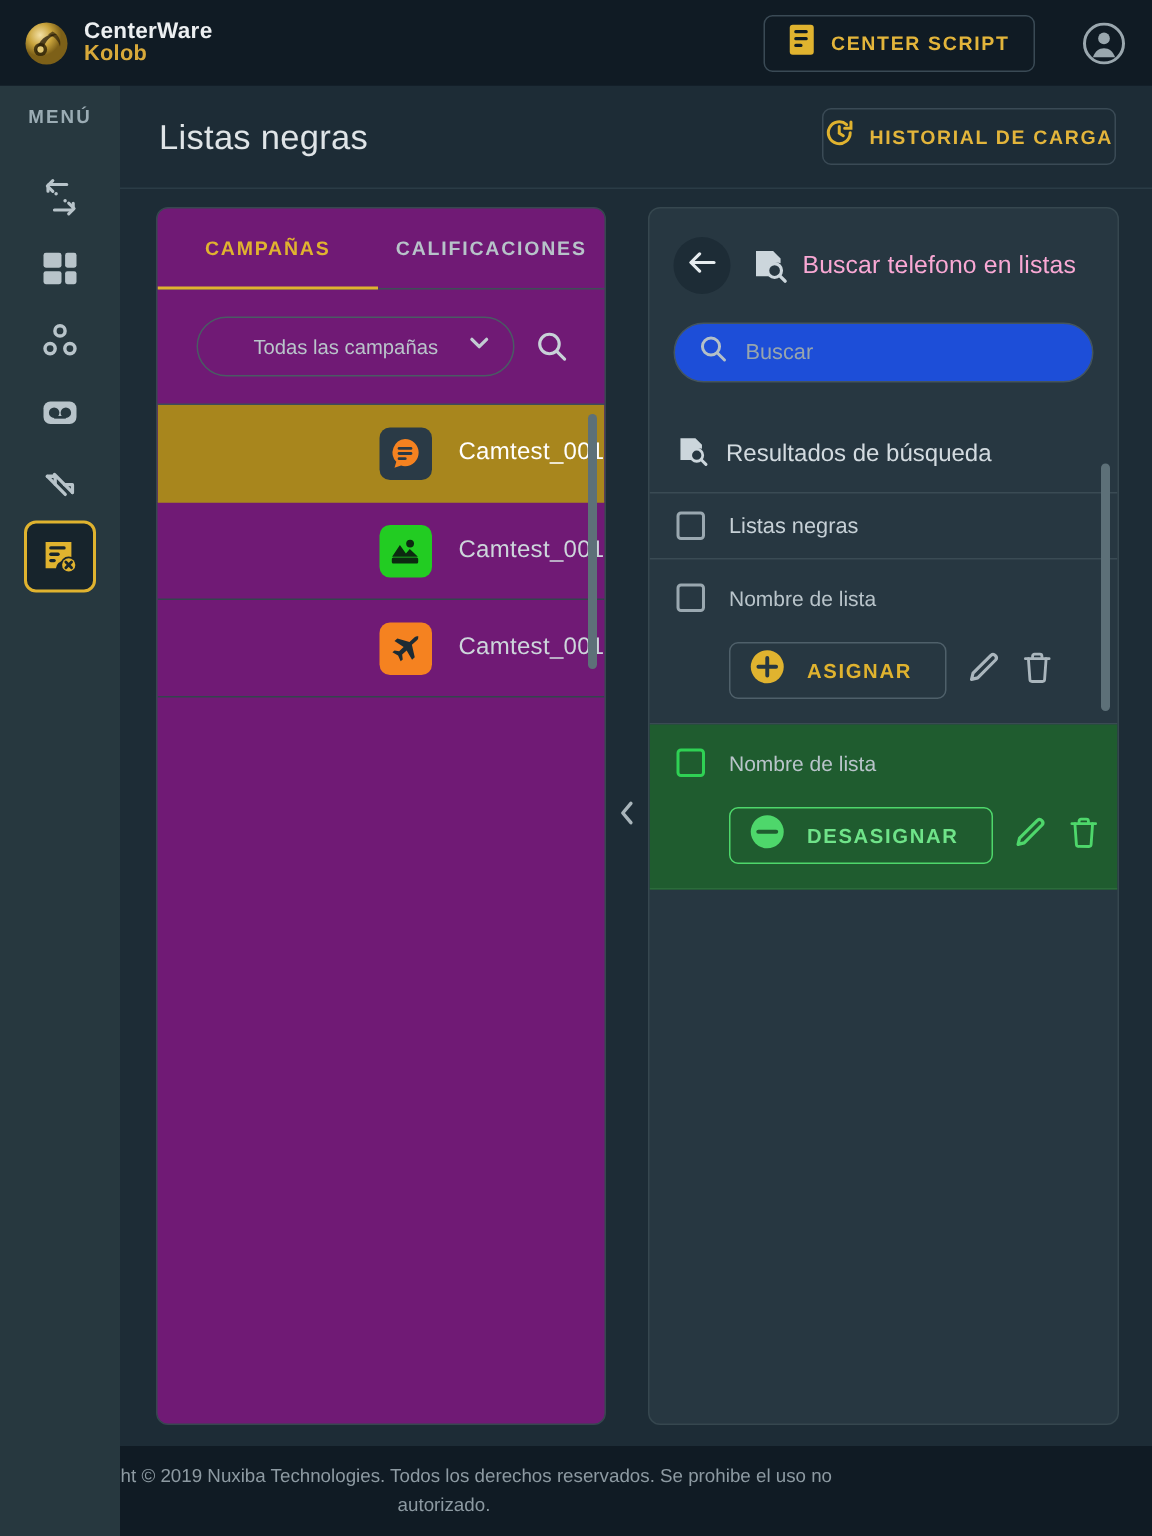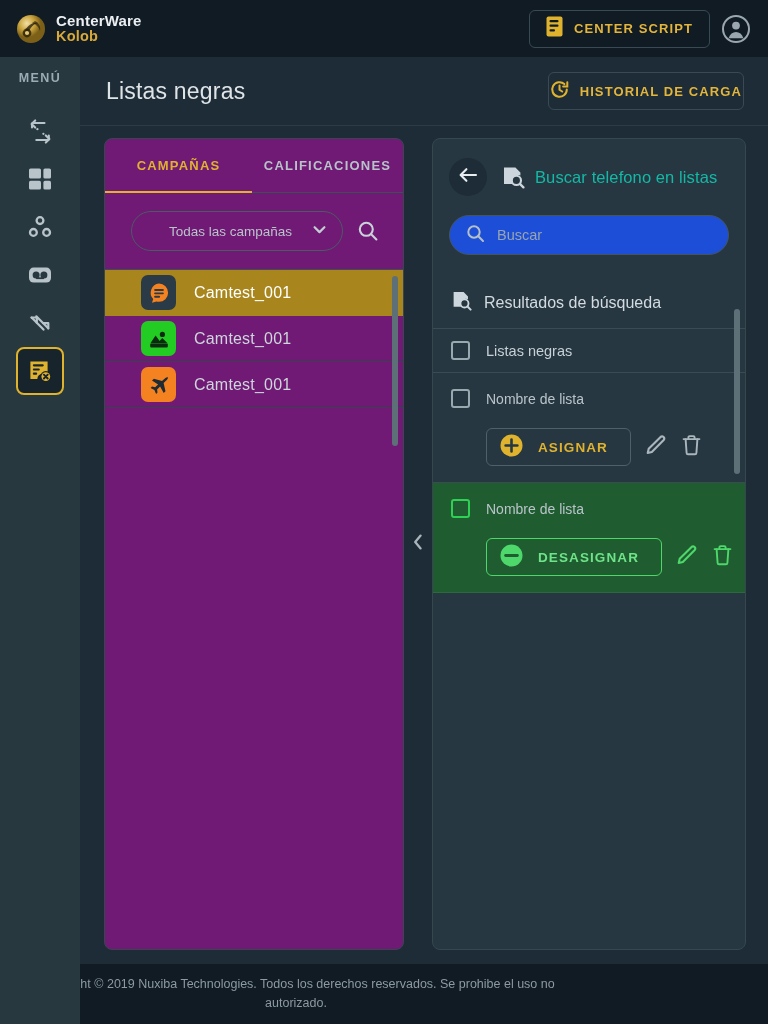--- a/index.html
+++ b/index.html
@@ -23,21 +23,21 @@
   .brand { display: flex; align-items: center; gap: 10px; }
   .brand-mark { width: 30px; height: 30px; position: relative; flex: 0 0 auto; }
   .brand-text { line-height: 1.05; }
   .brand-line1 {
     color: #eceff1; font-size: 15px; font-weight: 700; letter-spacing: .2px;
   }
   .brand-line2 {
     color: #d8a93a; font-size: 14.5px; font-weight: 700; letter-spacing: .2px;
   }
   .topbar-right {
-    margin-left: auto; display: flex; align-items: center; gap: 12px;
+    margin-left: auto; display: flex; align-items: center; gap: 32px;
   }
   .center-script-btn {
     display: flex; align-items: center; gap: 11px;
     border: 1px solid #3a4a55; border-radius: 6px;
     background: transparent;
     height: 38px; padding: 0 16px;
     cursor: pointer;
   }
   .center-script-btn .lbl {
     color: #e3b53b; font-size: 13px; font-weight: 700; letter-spacing: 1.1px;
@@ -141,23 +141,24 @@
     background: transparent;
   }
   .select-box .val { color: #b9c4ca; font-size: 13.5px; flex: 1 1 auto; text-align: center; }
   .search-icon-btn { cursor: pointer; display: flex; align-items: center; padding-right: 2px;}
 
   .camp-list {
     flex: 1 1 auto; position: relative; overflow: hidden;
     border-top: 1px solid #3d4e57;
   }
   .camp-item {
-    height: 46px; display: flex; align-items: center;
-    padding-left: 36px; cursor: pointer;
+    height: 65px; display: flex; align-items: center;
+    padding-left: 20px; cursor: pointer;
     border-bottom: 1px solid #33444d;
+    justify-content: flex-end;
   }
   .camp-item.selected { background: #a8861d; border-bottom-color: #a8861d; }
   .camp-icon {
     width: 35px; height: 35px; border-radius: 7px; flex: 0 0 auto;
     display: flex; align-items: center; justify-content: center;
   }
   .camp-name {
     margin-left: 18px; font-size: 16px; color: #cdd6db; letter-spacing: .2px;
   }
   .camp-item.selected .camp-name { color: #ffffff; }
@@ -188,21 +189,21 @@
     padding: 0 14px 0 16px;
   }
   .back-btn {
     width: 38px; height: 38px; border-radius: 50%;
     background: #1d2c36;
     display: flex; align-items: center; justify-content: center;
     cursor: pointer; flex: 0 0 auto;
   }
   .rp-header .hdr-ic { margin-left: 14px; display: flex; align-items: center; }
   .rp-header .hdr-title {
-    margin-left: 10px; color: #14b8a6; font-size: 16.5px; letter-spacing: .1px;
+    margin-left: 10px; color: #f9a8d4; font-size: 16.5px; letter-spacing: .1px;
   }
   .search-field {
     height: 40px; margin: 0 16px 0 16px; flex: 0 0 auto;
     border: 1px solid #44555e; border-radius: 20px;
     background: #1d4ed8;
     display: flex; align-items: center; padding: 0 16px;
   }
   .search-field input {
     background: transparent; border: none; outline: none;
     color: #c3ced4; font-size: 14.5px; margin-left: 12px;

